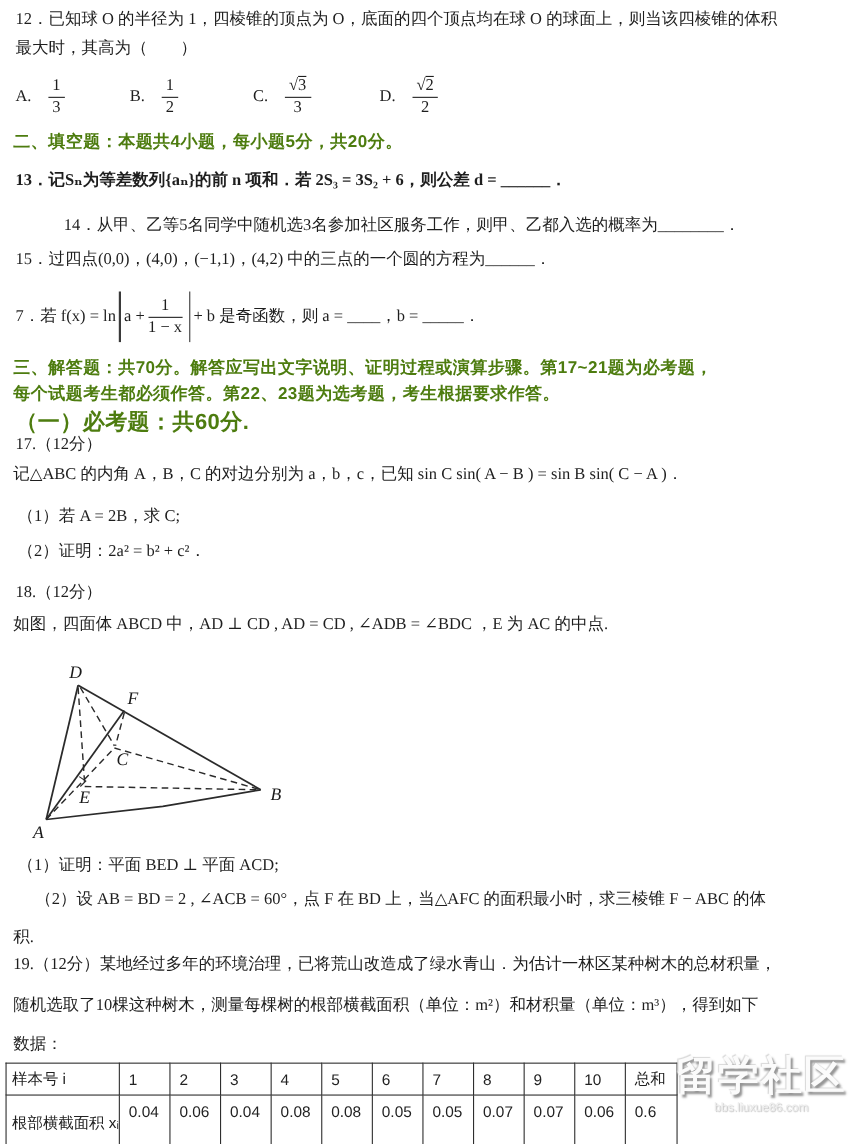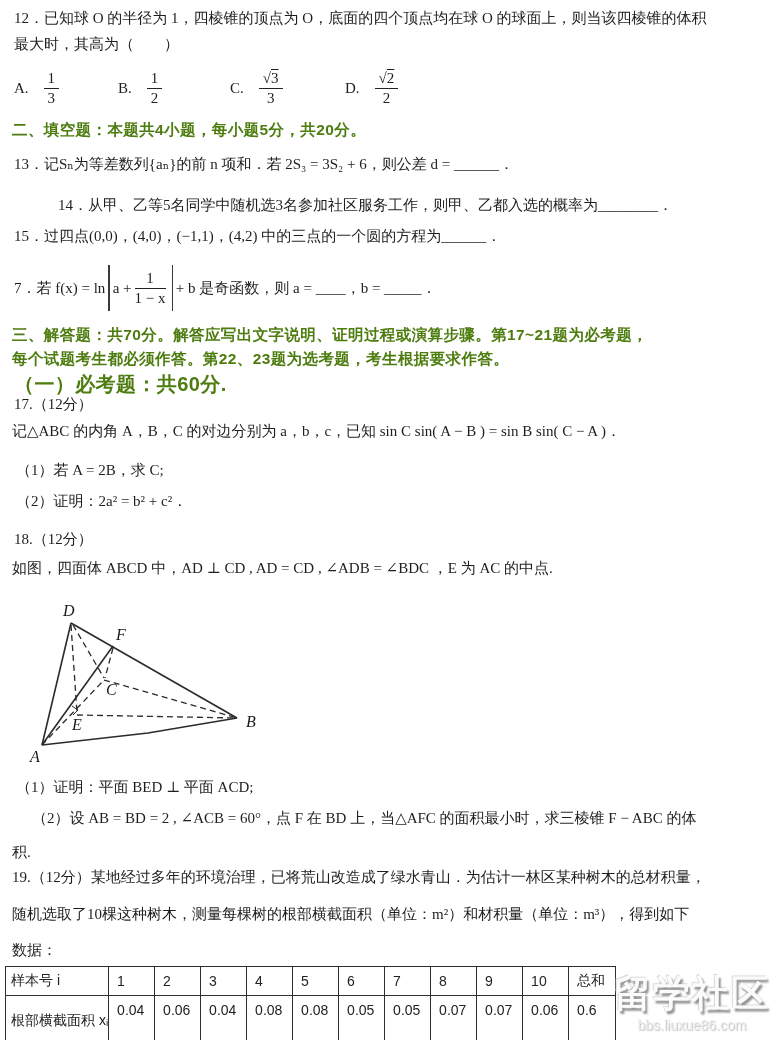--- a/index.html
+++ b/index.html
@@ -82,31 +82,30 @@
   .dtable .cT { width: 38px; margin-top: 37px; }
   .dtable .hrow td { height: 24px; }
   .dtable .drow td { height: 72px; vertical-align: top; padding-top: 6px; }
   .dtable .drow .c0 { padding-top: 16px; }
   .watermark {
     position: absolute;
     top: 958px; right: 0px; width: 180px;
     text-align: center;
     font-family: "Liberation Sans", "DejaVu Sans", sans-serif;
     z-index: 5;
-    margin-top: 16px;
   }
   .wm-title {
     font-size: 37px; font-weight: bold;
     color: #fbfbfb;
     letter-spacing: 2px;
     text-shadow: 2px 3px 2px #949494, -1px -1px 1px #d8d8d8;
     line-height: 1.1;
   }
   .wm-url {
-    font-size: 14px;
+    font-size: 11px;
     color: #ececec;
     text-shadow: 1px 1px 1px #c2c2c2;
     margin-top: 2px;
   }
 </style>
 </head>
 <body>
 
 <div class="line" style="left:14px; top:9px;">12．已知球 O 的半径为 1，四棱锥的顶点为 O，底面的四个顶点均在球 O 的球面上，则当该四棱锥的体积</div>
 <div class="line" style="left:14px; top:35px;">最大时，其高为（　　）</div>
@@ -134,21 +133,21 @@
 </div>
 <div class="option" style="left:345px;">
   <span class="opt-label">D.</span>
   <span class="frac">
       <span class="fnum"><span>√</span><span class="ovl">2</span></span>
       <span class="fden">2</span>
     </span>
 </div>
 
 <div class="line bold-cjk" style="left:12px; top:120px;">二、填空题：本题共4小题，每小题5分，共20分。</div>
-<div class="line" style="left:14px; top:155px;">13．记Sₙ为等差数列{aₙ}的前 n 项和．若 2S₃ = 3S₂ + 6，则公差 d = ______．</div>
+<div class="line" style="left:14px; top:155px;font-weight:bold;">13．记Sₙ为等差数列{aₙ}的前 n 项和．若 2S₃ = 3S₂ + 6，则公差 d = ______．</div>
 <div class="line" style="left:14px; top:196px;margin-left:44px;">14．从甲、乙等5名同学中随机选3名参加社区服务工作，则甲、乙都入选的概率为________．</div>
 <div class="line" style="left:14px; top:227px;">15．过四点(0,0)，(4,0)，(−1,1)，(4,2) 中的三点的一个圆的方程为______．</div>
 
 <div class="line" style="left:14px; top:264px; display:flex; align-items:center; height:48px;">
   <span>7．若 f(x) = ln</span>
   <span class="absbar"></span>
   <span>a +</span>
   <span class="frac">
       <span class="fnum">1</span>
       <span class="fden">1 − x</span>

